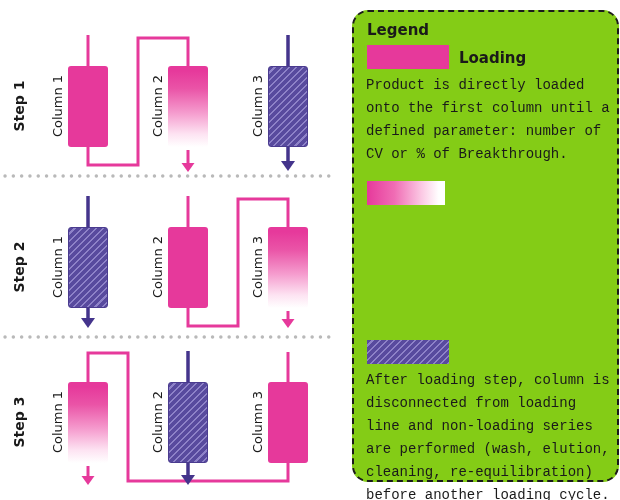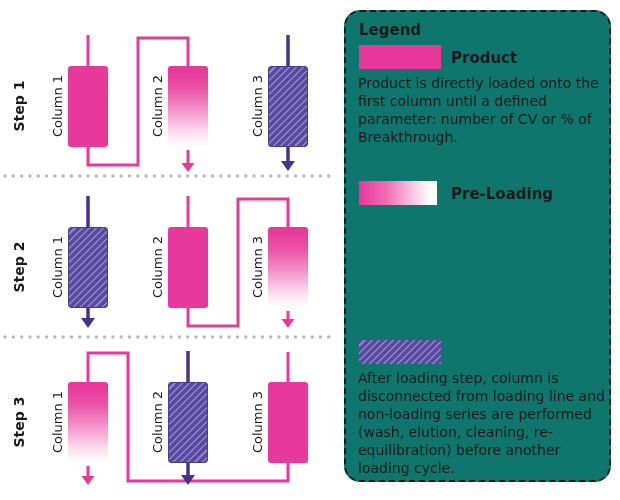--- a/index.html
+++ b/index.html
@@ -26,31 +26,31 @@
     transform:translate(-50%,-50%) rotate(-90deg);
     font-size:13px;line-height:13px;color:#1a1a1a;
   }
   .vlabel.step{font-weight:bold;font-size:14px;}
   .lc1{left:57px}.lc2{left:157px}.lc3{left:257px}
   .lr1{top:106px}.lr2{top:267px}.lr3{top:422px}
   .ls{left:19px}
 
   
   .legend-box{
-    position:absolute;left:344px;top:10px;width:267px;height:472px;
-    border:2.5px dashed #1a1a1a;border-radius:16px;box-sizing:border-box;background:#0f766e;
+    position:absolute;left:352px;top:10px;width:267px;height:472px;
+    border:2.5px dashed #1a1a1a;border-radius:16px;box-sizing:border-box;background:#84cc16;
   }
   .legend-title{position:absolute;left:13px;top:9px;font-size:15px;font-weight:bold;}
   .swatch{position:absolute;left:13px;width:82px;height:24px;}
   .sw1{top:33px;background:#E6399B;}
   .sw2{top:169px;width:78px;background:linear-gradient(to right,#E6399B 0%,#F06CB4 35%,#FBC9E4 70%,#ffffff 92%);}
   .sw3{top:328px;background:repeating-linear-gradient(135deg,#584A9E 0,#584A9E 3.5px,#8E82C8 3.5px,#8E82C8 5px);}
   .sw-label{position:absolute;left:105px;font-size:15px;font-weight:bold;white-space:nowrap;}
   .swl1{top:37px}.swl2{top:173px}.swl3{top:332px}
-  .legend-desc{position:absolute;left:12px;width:252px;font-size:14px;line-height:18px;}
+  .legend-desc{position:absolute;left:12px;width:252px;font-size:14px;line-height:23px;font-family:Liberation Mono, monospace;}
   .d1{top:62px}.d2{top:205px}.d3{top:357px}
 </style>
 </head>
 <body>
 
 <div class="screen">
 
   <svg class="pipes" viewBox="0 0 620 500" xmlns="http://www.w3.org/2000/svg">
 
     <line x1="5" y1="176" x2="331" y2="176" stroke="#B9B9B9" stroke-width="3.4" stroke-linecap="round" stroke-dasharray="0.1 8.2"></line>
@@ -114,23 +114,22 @@
   <div class="col-rect c1 r3 fill-preload"></div>
   <div class="vlabel lc2 lr3">Column 2</div>
   <div class="col-rect c2 r3 fill-nonload"></div>
   <div class="vlabel lc3 lr3">Column 3</div>
   <div class="col-rect c3 r3 fill-loading"></div>
 
   <div class="legend-box">
     <div class="legend-title">Legend</div>
 
     <div class="swatch sw1"></div>
-    <div class="sw-label swl1">Product</div>
+    <div class="sw-label swl1">Loading</div>
     <div class="legend-desc d1">Product is directly loaded onto the first column until a defined parameter: number of CV or % of Breakthrough.</div>
 
     <div class="swatch sw2"></div>
-    <div class="sw-label swl2">Pre-Loading</div>
 
     <div class="swatch sw3"></div>
     <div class="legend-desc d3">After loading step, column is disconnected from loading line and non-loading series are performed (wash, elution, cleaning, re-equilibration) before another loading cycle.</div>
   </div>
 
 </div>
 
 </body></html>

